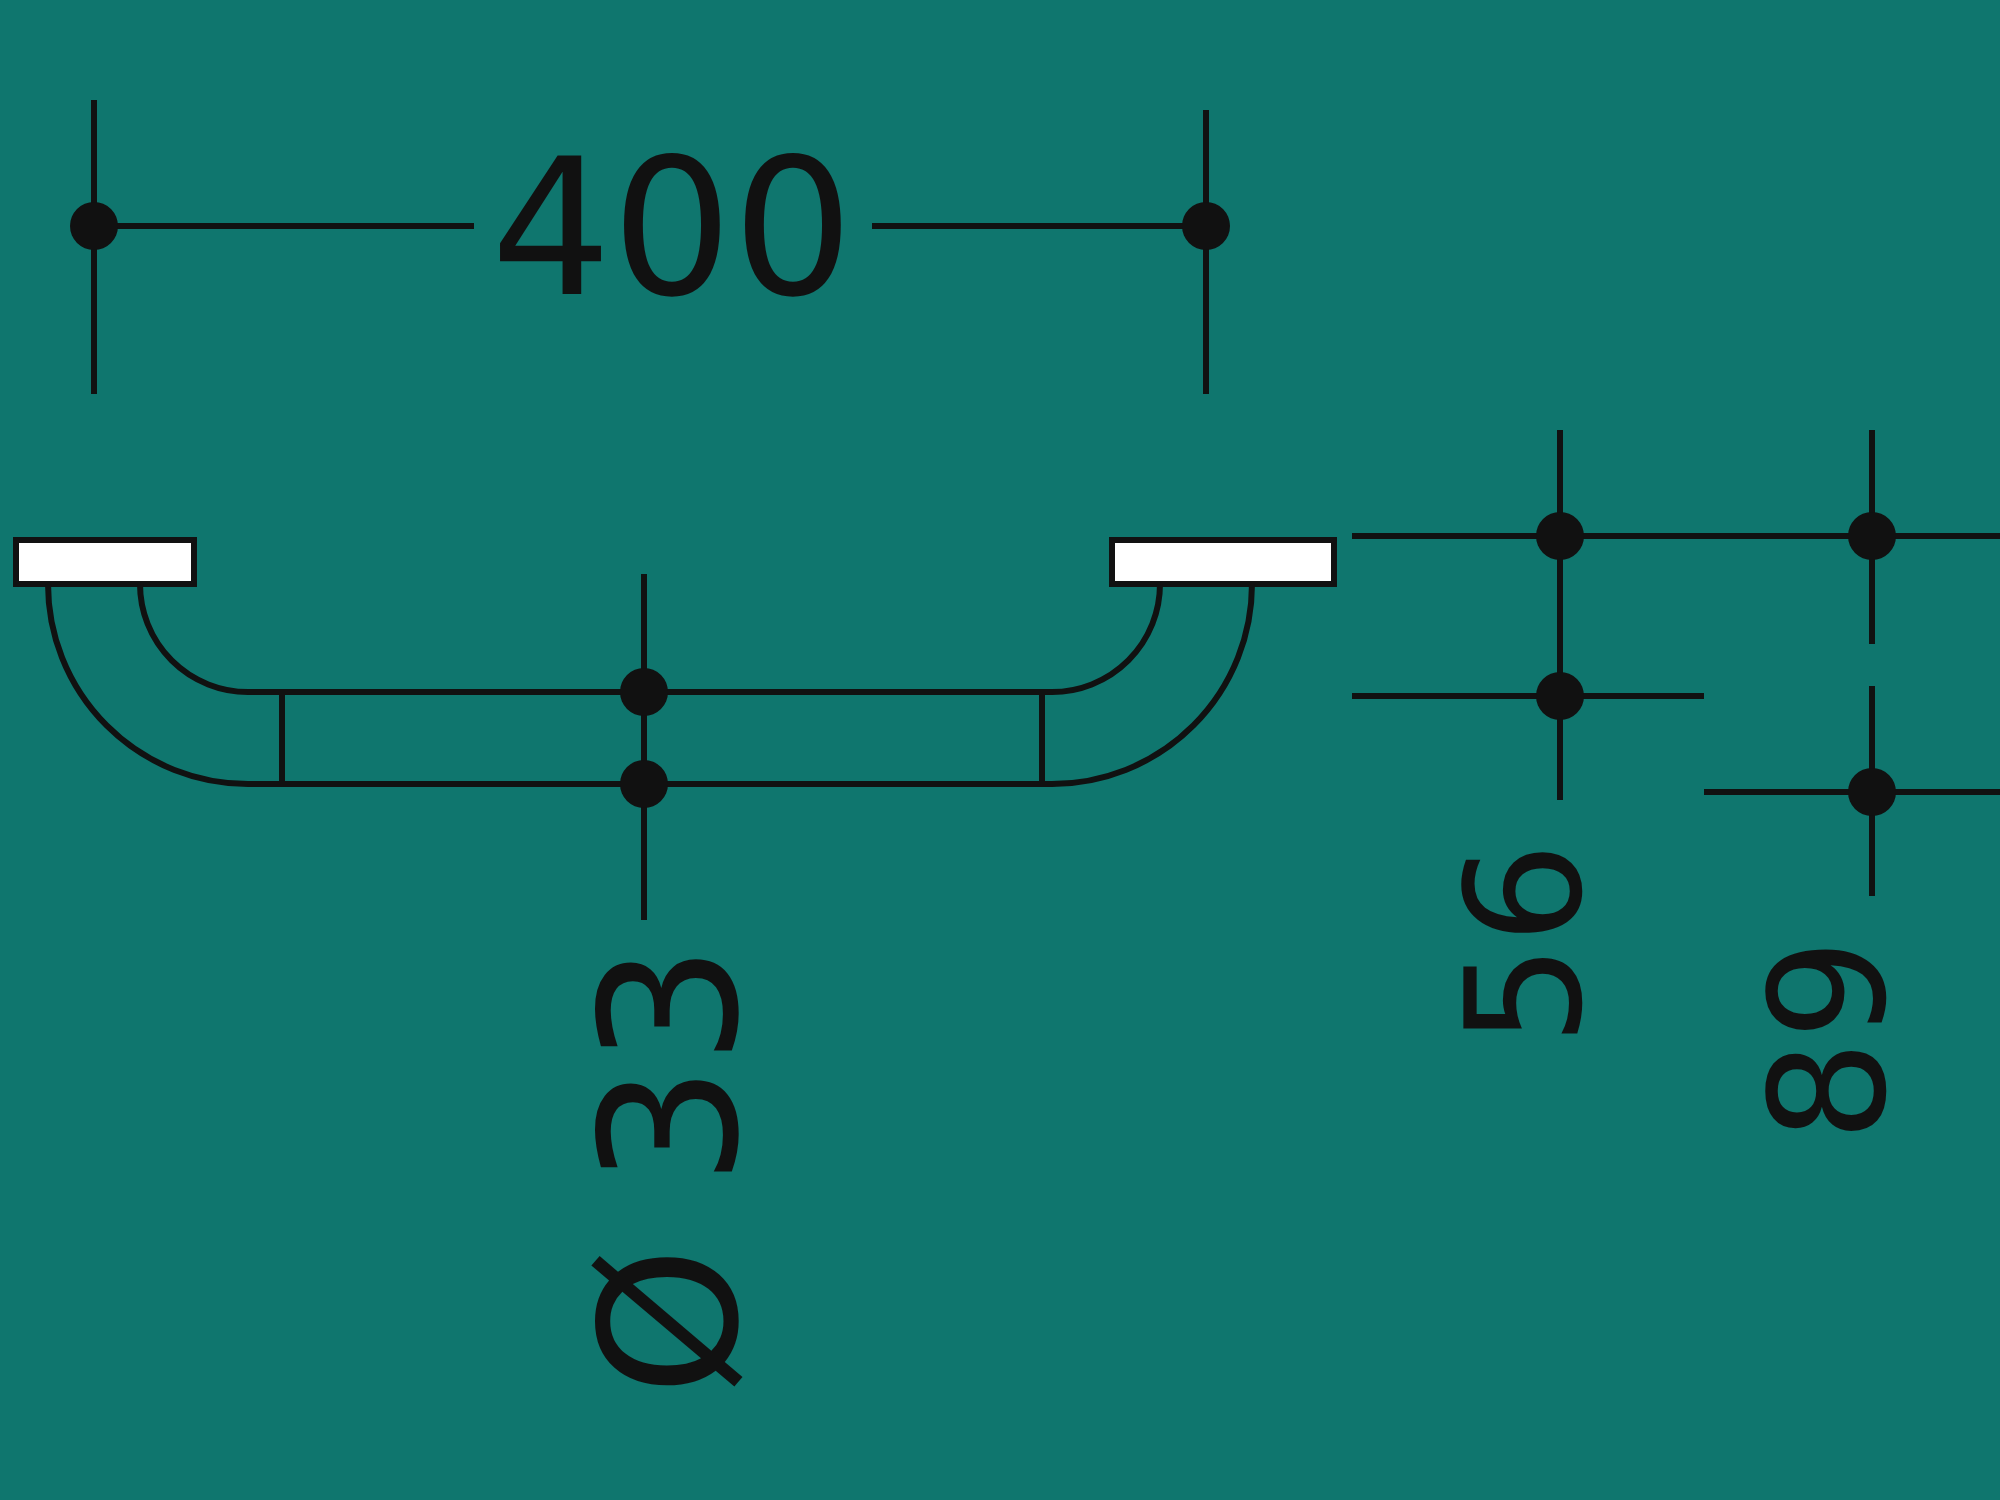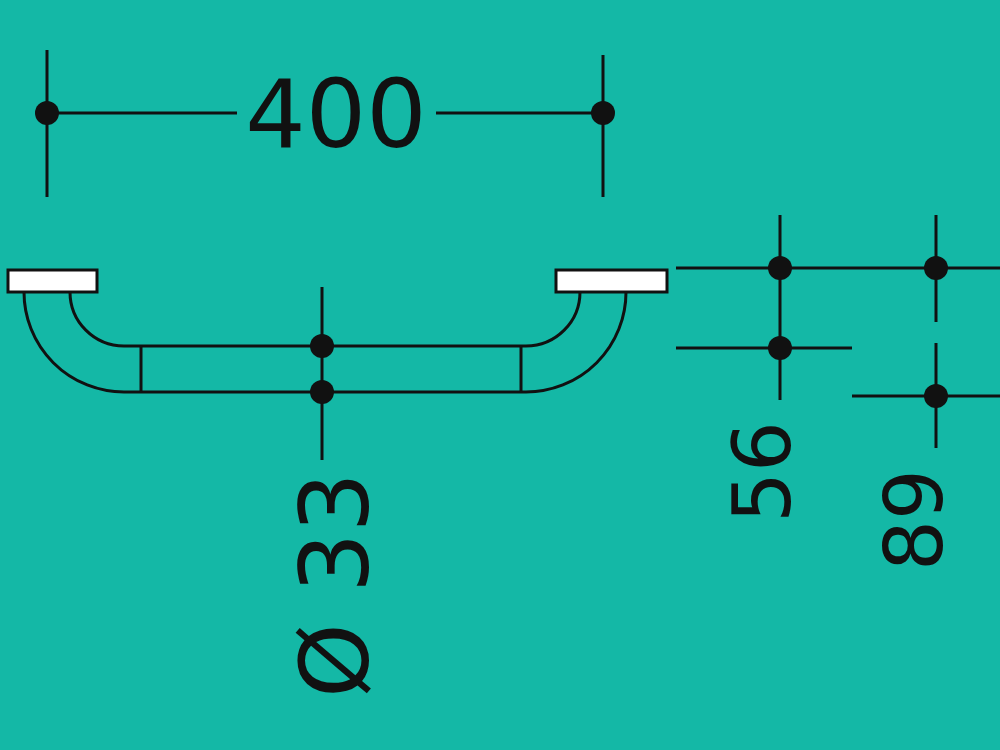--- a/index.html
+++ b/index.html
@@ -4,21 +4,21 @@
 <style>
   html, body {
     margin: 0;
     padding: 0;
     background: #ffffff;
   }
   .canvas {
     position: relative;
     width: 1000px;
     height: 750px;
-    background: #14b8a6;
+    background: #0f766e;
     overflow: hidden;
   }
   svg { display: block; }
   .ln {
     stroke: #111111;
     stroke-width: 3;
     fill: none;
     stroke-linecap: butt;
   }
   .shape {

